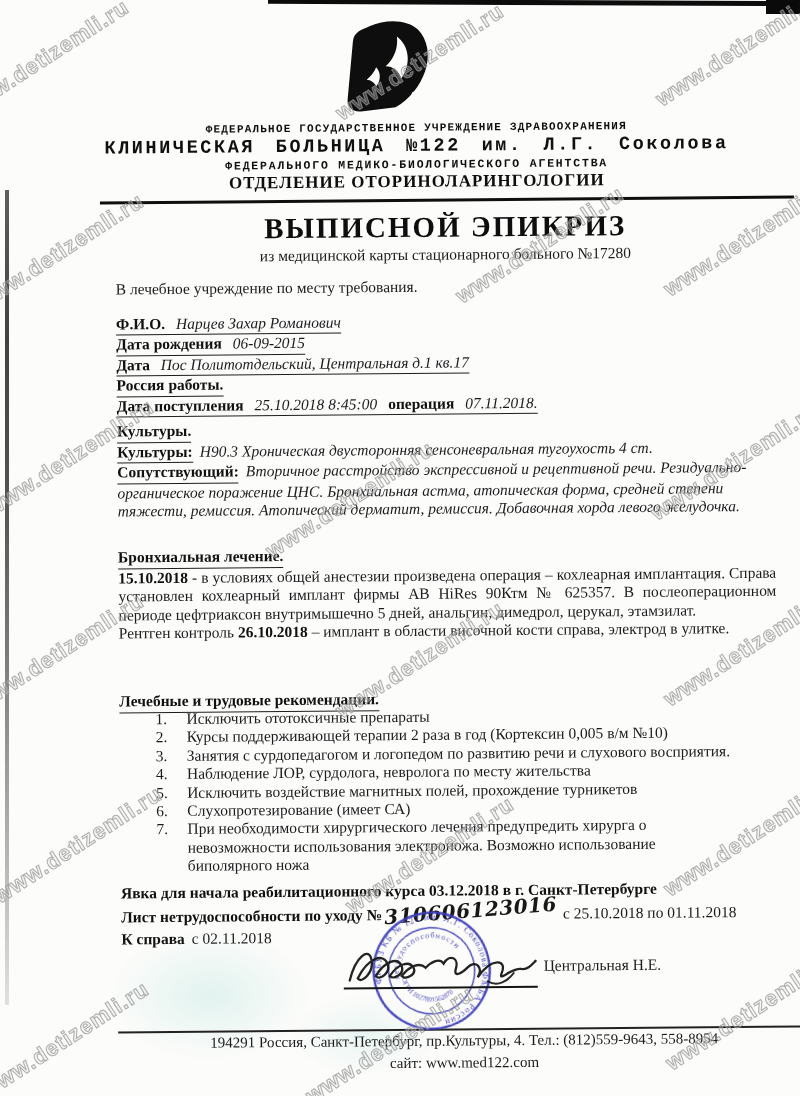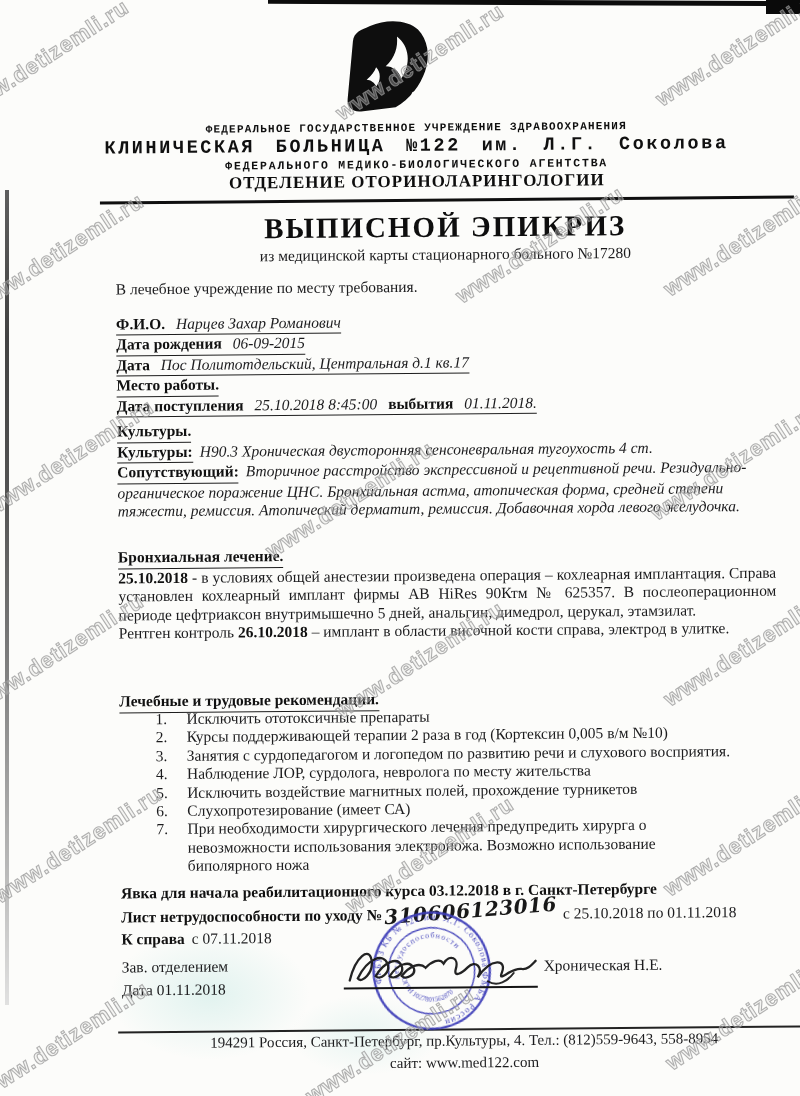--- a/index.html
+++ b/index.html
@@ -87,44 +87,44 @@
       </div>
       <div><span class="uline">
         <span class="b gap-r">Дата рождения</span>
         <span class="it">06-09-2015</span></span>
       </div>
       <div><span class="uline">
         <span class="b gap-r">Дата</span>
         <span class="it">Пос Политотдельский, Центральная д.1 кв.17</span></span>
       </div>
       <div><span class="uline">
-        <span class="b">Место работы.</span></span>
+        <span class="b">Россия работы.</span></span>
       </div>
       <div><span class="uline">
         <span class="b gap-r">Дата поступления</span>
         <span class="it gap-r">25.10.2018 8:45:00</span>
-        <span class="b gap-r">выбытия</span>
-        <span class="it">01.11.2018.</span></span>
+        <span class="b gap-r">операция</span>
+        <span class="it">07.11.2018.</span></span>
       </div>
     </div>
 
     <div class="abs body-txt" style="left:118px;top:420px;width:658px;">
       <div><span class="b uline">Культуры.</span></div>
       <div>
         <span class="b uline gap-r">Культуры:</span><span class="it">Н90.3 Хроническая двусторонняя сенсоневральная тугоухость 4 ст.</span>
       </div>
       <div>
         <span class="b uline gap-r">Сопутствующий:</span><span class="it">Вторичное расстройство экспрессивной и рецептивной речи. Резидуально-органическое поражение ЦНС. Бронхиальная астма, атопическая форма, средней степени тяжести, ремиссия. Атопический дерматит, ремиссия. Добавочная хорда левого желудочка.</span>
       </div>
     </div>
 
     <div class="abs body-txt" style="left:118px;top:546px;width:658px;">
       <div><span class="b uline">Бронхиальная лечение.</span></div>
       <div class="just">
-        <span class="b">25.10.2018</span><span> - в условиях общей анестезии произведена операция – кохлеарная имплантация. Справа установлен кохлеарный имплант  фирмы АВ HiRes 90Ктм  № 625357. В послеоперационном периоде цефтриаксон внутримышечно 5 дней, анальгин, димедрол, церукал, этамзилат.</span>
+        <span class="b">15.10.2018</span><span> - в условиях общей анестезии произведена операция – кохлеарная имплантация. Справа установлен кохлеарный имплант  фирмы АВ HiRes 90Ктм  № 625357. В послеоперационном периоде цефтриаксон внутримышечно 5 дней, анальгин, димедрол, церукал, этамзилат.</span>
       </div>
       <div class="just">
         <span>Рентген контроль </span><span class="b">26.10.2018</span><span> – имплант в области височной кости справа, электрод в улитке.</span>
       </div>
     </div>
 
     <div class="abs body-txt" style="left:118px;top:690px;">
       <span class="b uline">Лечебные и трудовые рекомендации.</span>
     </div>
     <ol class="recs abs body-txt" style="left:152px;top:708px;width:624px;line-height:18.4px;" id="rec-list">
@@ -141,28 +141,24 @@
       </ol>
 
     <div class="abs body-txt" style="left:118px;top:880px;line-height:22px;">
       <div class="b">Явка для начала реабилитационного курса 03.12.2018 в г. Санкт-Петербурге</div>
       <div>
         <span class="b">Лист нетрудоспособности по уходу №</span>
         <span class="hand-num">310606123016</span>
         <span>с 25.10.2018 по 01.11.2018</span>
       </div>
       <div>
-        <span class="b gap-r">К справа</span><span>с 07.11.2018</span>
-      </div>
-    </div>
-
-    <div class="abs body-txt" style="left:118px;top:953px;line-height:23px;">
-      <div>Зав. отделением</div>
-      <div>Дата 01.11.2018</div>
-    </div>
+        <span class="b gap-r">К справа</span><span>с 02.11.2018</span>
+      </div>
+    </div>
+
 
     <div class="stamp-wrap">
       <svg width="156" height="156" viewBox="0 0 156 156">
         <defs>
           <path id="arcOuter" d="M 27,78 A 51,51 0 1 1 129,78 A 51,51 0 1 1 27,78"></path>
           <path id="arcInnerTop" d="M 45,78 A 33,33 0 1 1 111,78"></path>
           <path id="arcInnerBot" d="M 47,78 A 31,31 0 0 0 109,78"></path>
         </defs>
         <circle cx="78" cy="78" r="58" fill="none" stroke="#3c3cb8" stroke-width="2.4"></circle>
         <circle cx="78" cy="78" r="43" fill="none" stroke="#3c3cb8" stroke-width="1.4"></circle>
@@ -179,21 +175,21 @@
     </div>
 
     <div class="sig-line"></div>
     <div class="sig-wrap">
       <svg width="206" height="64" viewBox="0 0 206 64">
         <path d="M10,44 C16,20 30,10 32,24 C34,36 22,48 18,42 C28,22 44,16 48,28 C51,37 40,44 36,40 C44,26 58,20 62,30 C65,38 54,44 50,40 C58,28 70,24 74,32 C77,39 66,44 62,40 C70,30 80,26 86,32 C92,26 100,22 104,28 C110,18 120,22 116,34 C114,42 122,38 128,32 C136,24 144,32 138,42 C152,22 168,24 162,38 C158,48 172,32 182,34 C188,35 192,30 196,26" fill="none" stroke="#121212" stroke-width="2.3" stroke-linecap="round" opacity=".93"></path>
         <path d="M148,46 C158,52 168,46 174,38" fill="none" stroke="#121212" stroke-width="2" stroke-linecap="round" opacity=".9"></path>
       </svg>
     </div>
 
-    <div class="abs body-txt" style="left:540px;top:958px;">Хроническая Н.Е.</div>
+    <div class="abs body-txt" style="left:540px;top:958px;">Центральная Н.Е.</div>
 
     <div class="foot-rule"></div>
     <div class="abs ctr" style="left:0;top:1033px;width:920px;font-size:15px;">194291 Россия, Санкт-Петербург, пр.Культуры, 4. Тел.: (812)559-9643, 558-8954</div>
     <div class="abs ctr" style="left:0;top:1055px;width:920px;font-size:15px;">сайт: www.med122.com</div>
   </div>
 
   <div class="wm-layer" id="wm-layer">
       <div class="wm" style="left: 45px; top: 58px;">www.detizemli.ru</div>
       <div class="wm" style="left: 420px; top: 62px;">www.detizemli.ru</div>
       <div class="wm" style="left: 740px; top: 48px;">www.detizemli.ru</div>

